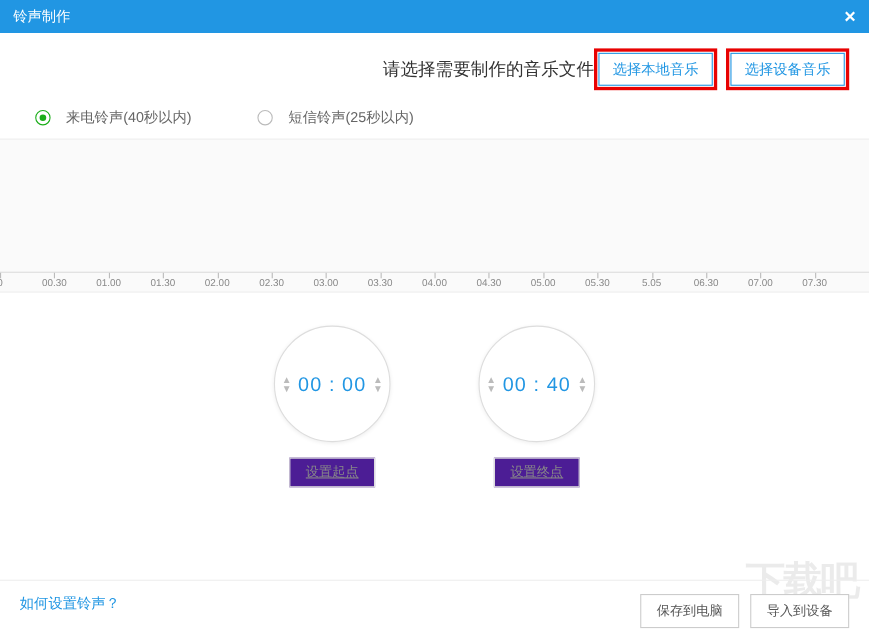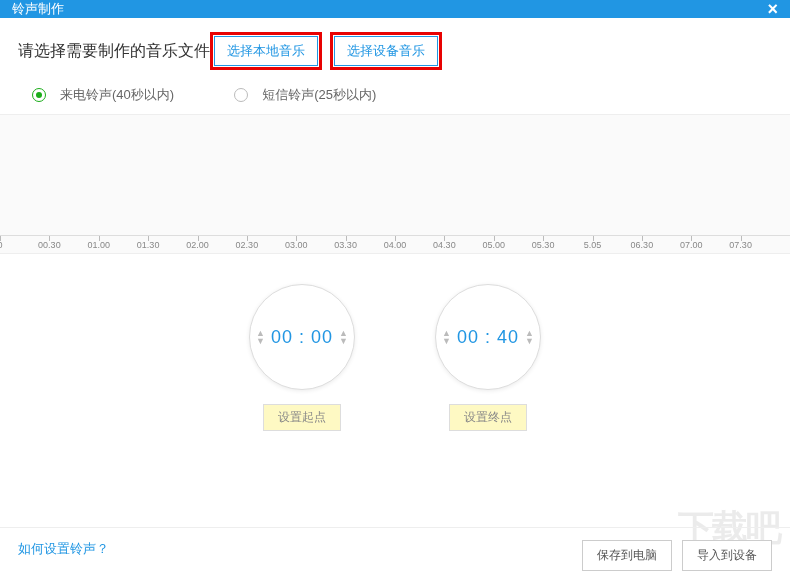--- a/index.html
+++ b/index.html
@@ -6,33 +6,33 @@
     body {
       font-family: "Microsoft YaHei", Arial, sans-serif;
       width: 790px;
       height: 583px;
       background: #fff;
       overflow: hidden;
     }
     .titlebar {
       background: #2196e3;
       color: #fff;
-      height: 18px;
+      height: 30px;
       line-height: 30px;
       padding: 0 12px;
       font-size: 13px;
       display: flex;
       justify-content: space-between;
       align-items: center;
     }
     .close-icon { font-size: 18px; font-weight: bold; cursor: pointer; }
     .header-row {
       display: flex;
       align-items: center;
-      justify-content: flex-start;
+      justify-content: flex-end;
       padding: 14px 18px 10px 18px;
     }
     .header-title { font-size: 16px; color: #333; }
     .header-buttons { display: flex; gap: 8px; }
     .hl-btn {
       border: 3px solid #e80202;
       padding: 1px;
       display: inline-block;
     }
     .hl-btn-inner {
@@ -118,25 +118,26 @@
       width: 0; height: 0;
       border-top: 24px solid transparent;
       border-bottom: 24px solid transparent;
       border-left: 38px solid #2196e3;
       margin-left: 8px;
     }
     .stepper { display: flex; flex-direction: column; line-height: 8px; font-size: 9px; color: #bbb; cursor: pointer; }
     .time-val { color: #2196e3; font-size: 18px; letter-spacing: 1px; }
     .small-btn {
       border: 1px solid #ddd;
-      background: #fef9c3;
+      background: #4c1d95;
       color: #888;
       font-size: 12px;
       padding: 4px 14px;
       cursor: pointer;
+      text-decoration: underline;
     }
     .duration-label { font-size: 14px; color: #333; margin-bottom: 12px; }
     .footer {
       position: absolute;
       bottom: 0; left: 0; right: 0;
       display: flex;
       justify-content: space-between;
       align-items: flex-start;
       padding: 12px 18px;
       border-top: 1px solid #eee;

